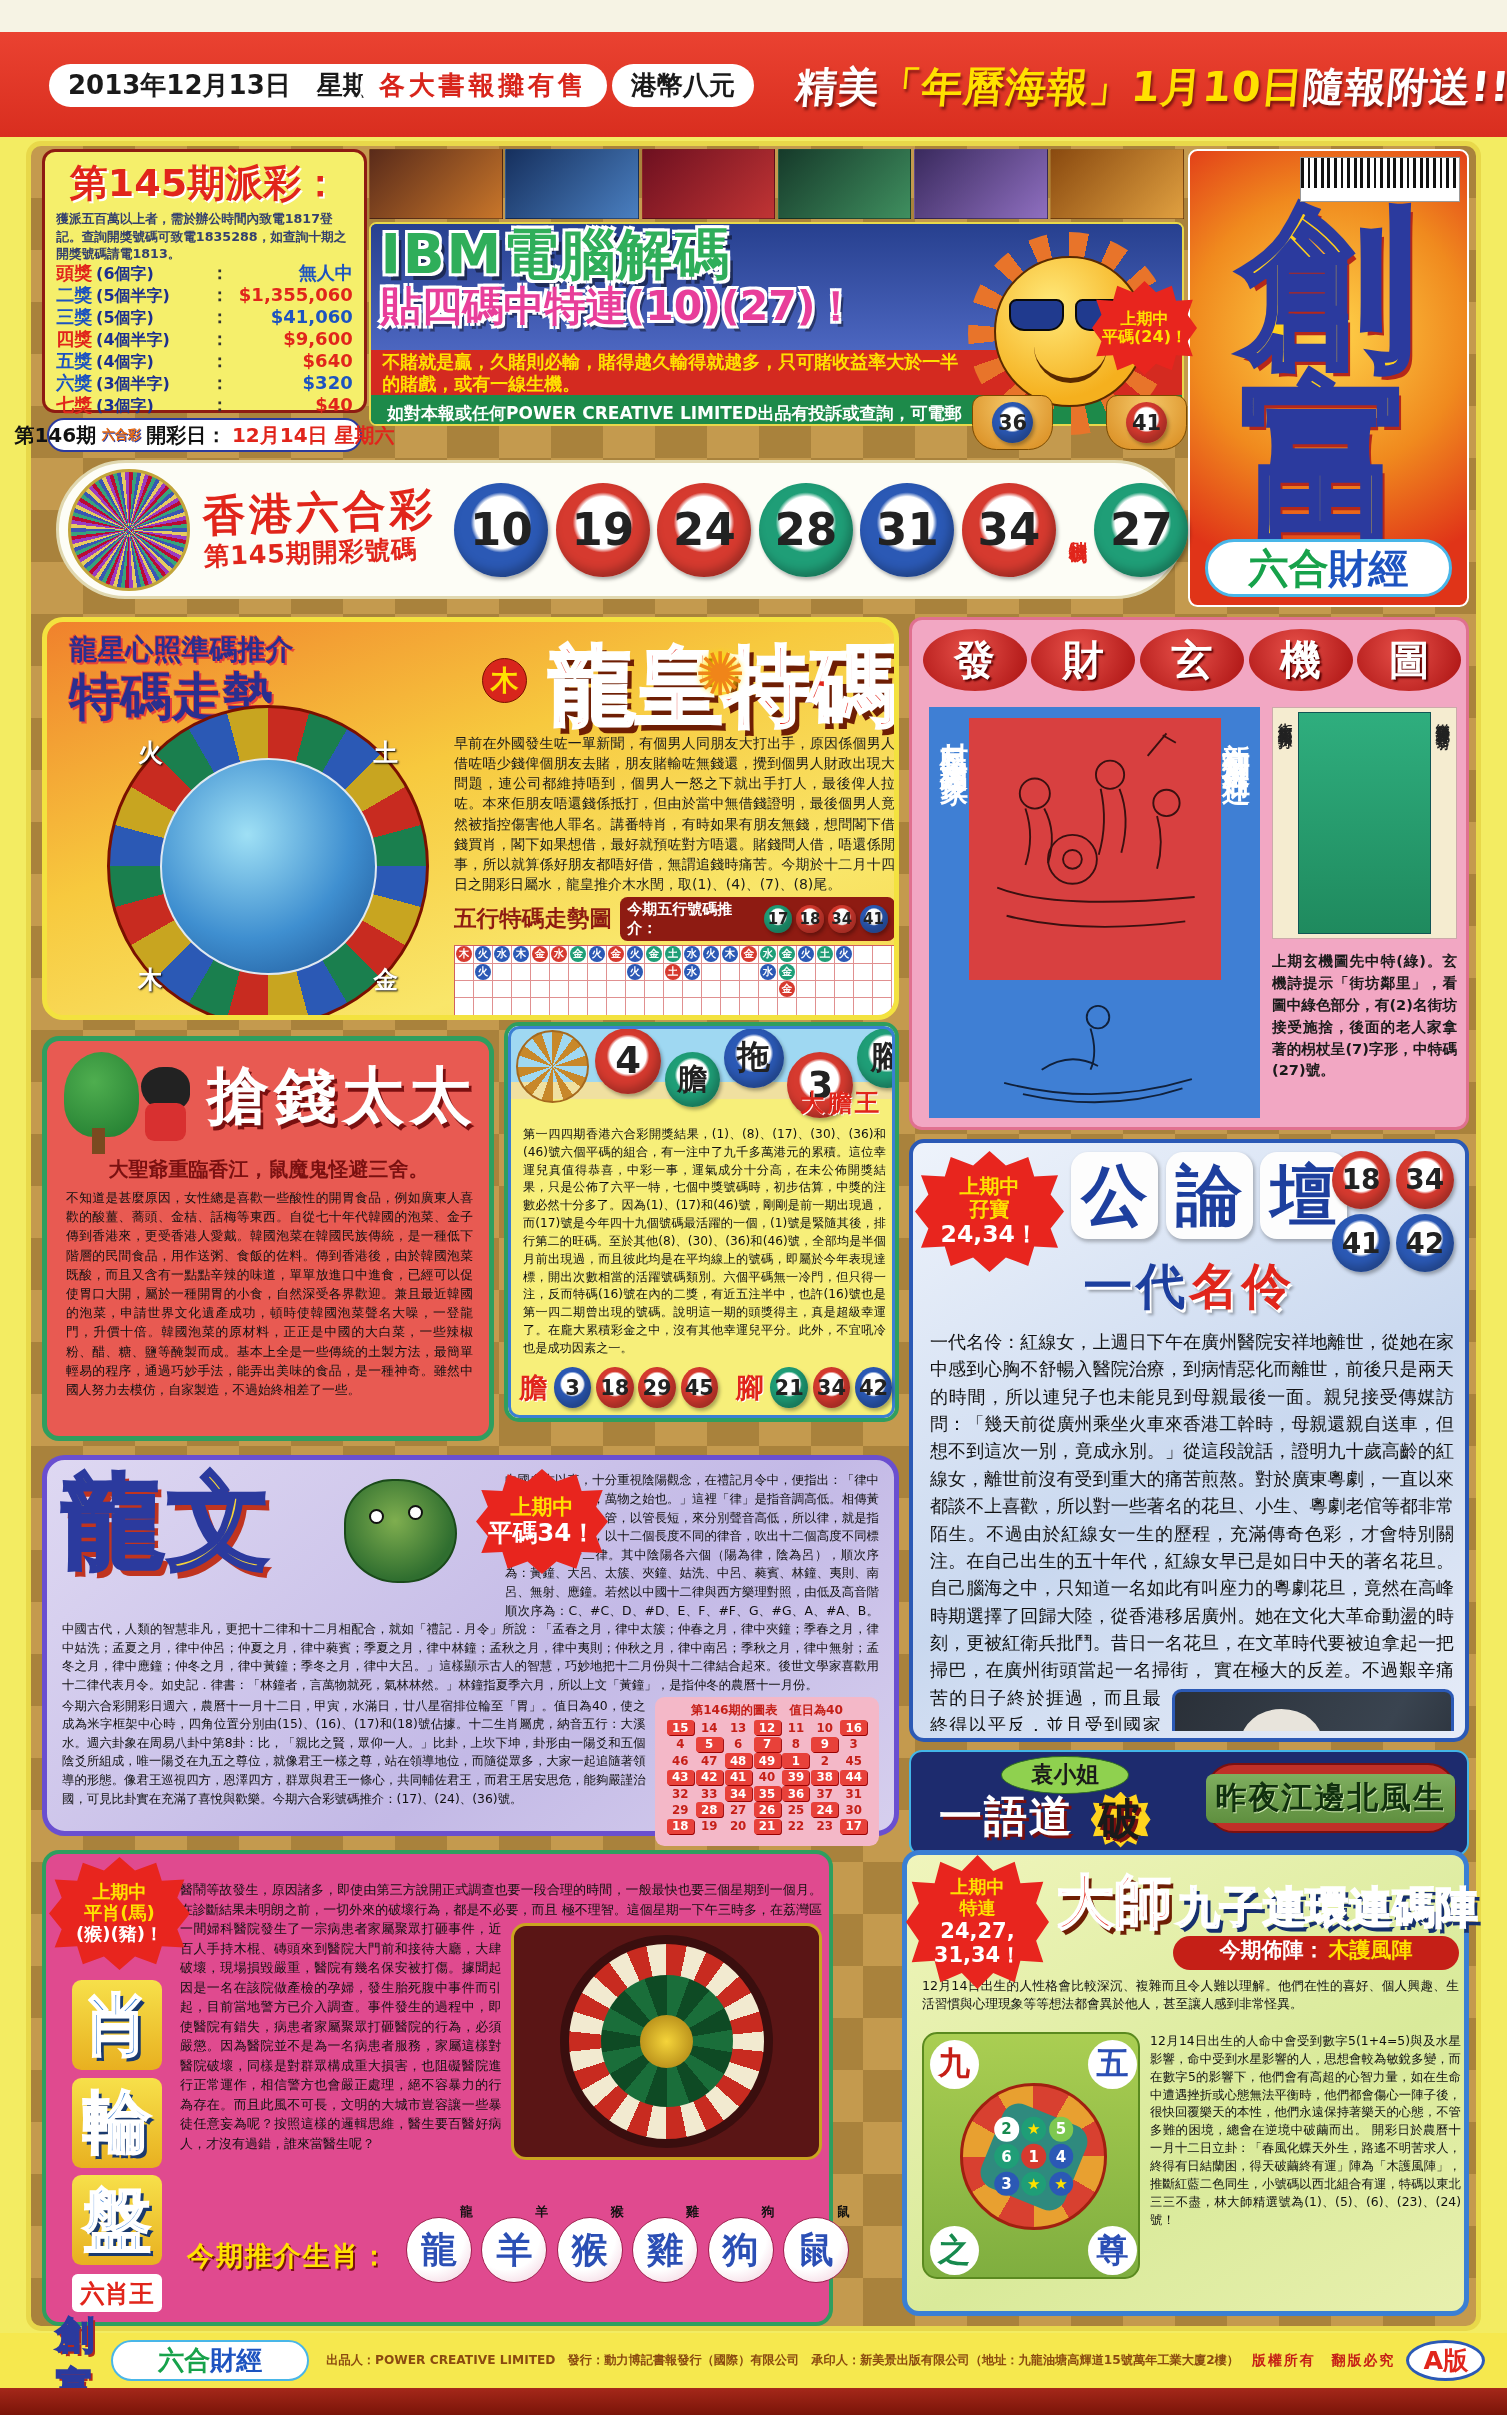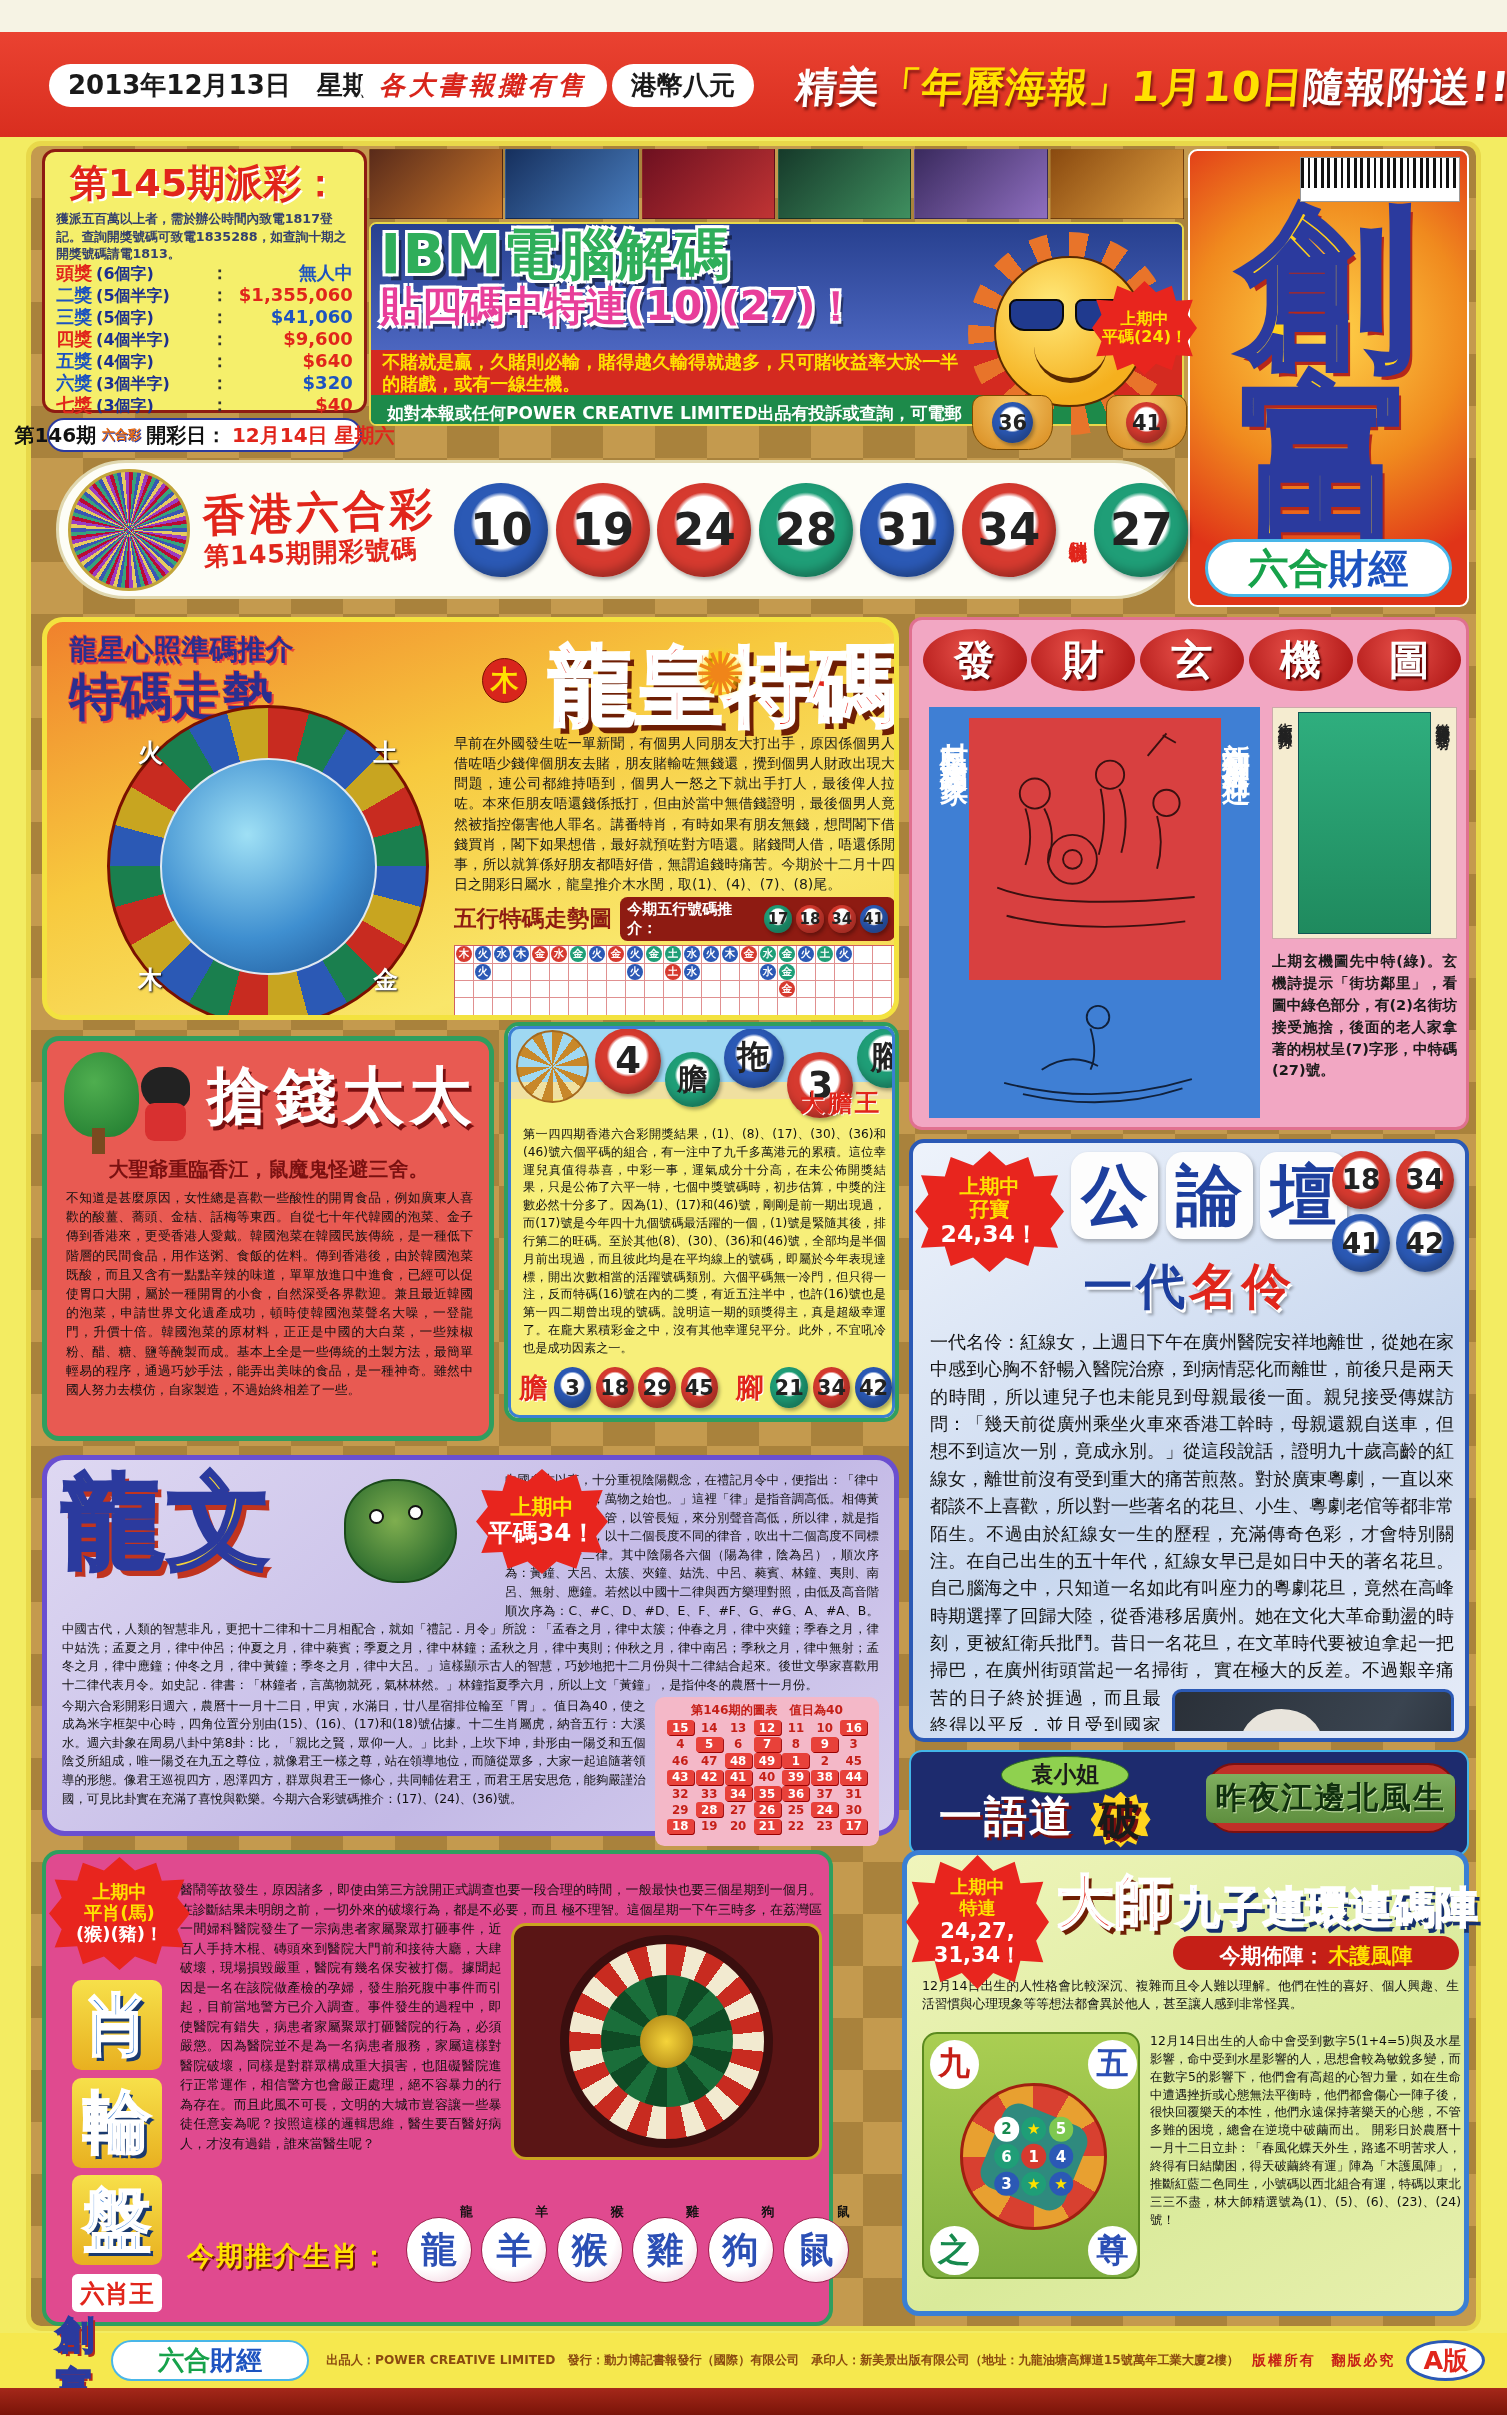--- a/index.html
+++ b/index.html
@@ -8,21 +8,21 @@
   #page *{box-sizing:border-box;}
   .abs{position:absolute;}
   .vtext{writing-mode:vertical-rl;text-orientation:upright;}
   .just{text-align:justify;text-justify:inter-character;}
 
   
   .top-white{left:0;top:0;width:1508px;height:32px;background:#f6f3e4;}
   .banner{left:0;top:32px;width:1508px;height:105px;background:linear-gradient(#ea4231,#d92e1f);}
   .pill{height:43px;border-radius:22.6px;background:#fff;display:flex;align-items:center;
         padding:0 19px;font-weight:bold;font-size:26px;color:#1a1a1a;}
-  .pill.red-t{color:#d8251b;letter-spacing:3.8px;font-style:italic;}
+  .pill.red-t{color:#d8251b;letter-spacing:3.8px;}
   .promo{font-weight:900;font-size:41px;transform:skewX(-5deg);letter-spacing:0.9px;white-space:nowrap;
          text-shadow:1.9px 2.8px 2.8px rgba(60,0,0,.6);}
 
   
   .gold{left:26px;top:141px;width:1455px;height:2190px;border-radius:15px;
         background-color:#c49a4e;
         background-image:linear-gradient(45deg,#a9823c 25%,transparent 25%,transparent 75%,#a9823c 75%),
                          linear-gradient(45deg,#a9823c 25%,transparent 25%,transparent 75%,#a9823c 75%);
         background-size:104px 104px;background-position:0 0,52px 52px;
         border:5.6px solid #e8d84a;}
@@ -268,21 +268,21 @@
   .zico small{position:absolute;top:-15px;right:-1.9px;font-size:13px;color:#111;font-weight:900;}
 
   
   .master{left:902px;top:1850px;width:567px;height:466px;border:5.6px solid #3a7fd4;border-radius:17px;
           background:linear-gradient(150deg,#f0f5bc,#d9ea9a 60%,#e8f0ae);}
   .ms-burst{left:906px;top:1855px;width:143px;height:134px;font-size:18px;}
   .ms-title{position:absolute;left:149px;top:9.4px;white-space:nowrap;}
   .ms-t1{font-size:58px;font-weight:900;color:#e1251b;-webkit-text-stroke:1.9px #fff;text-shadow:3.8px 4.7px 0 #6e1e04;}
   .ms-t2{font-size:43px;font-weight:900;color:#2b4fb5;-webkit-text-stroke:1.9px #fff;text-shadow:3.8px 4.7px 0 #16306e;}
   .ms-pill{position:absolute;left:266px;top:81px;width:286px;height:34px;background:#c51f17;border-radius:17px;
-           display:flex;align-items:flex-end;justify-content:center;font-size:21px;font-weight:900;gap:3.8px;}
+           display:flex;align-items:flex-start;justify-content:center;font-size:21px;font-weight:900;gap:3.8px;}
   .ms-pill .w{color:#fff;} .ms-pill .y{color:#ffe100;}
   .ms-intro{position:absolute;left:15px;top:122px;width:537px;height:49px;font-size:12.7px;line-height:1.45;
             color:#111;overflow:hidden;font-weight:500;}
   .mandala{position:absolute;left:15px;top:177px;width:218px;height:247px;background:linear-gradient(#aace52,#7fae3f);
            border-radius:15px;border:2.8px solid #5a8a1f;}
   .md-corner{position:absolute;width:49px;height:49px;border-radius:50%;background:#fff;display:flex;
              align-items:center;justify-content:center;font-size:32px;font-weight:900;}
   .md-wheel{position:absolute;left:36px;top:49px;width:147px;height:147px;border-radius:50%;
             background:repeating-conic-gradient(#d84030 0 30deg,#e8a030 30deg 60deg);
             border:3.8px solid #a02010;display:flex;align-items:center;justify-content:center;}

